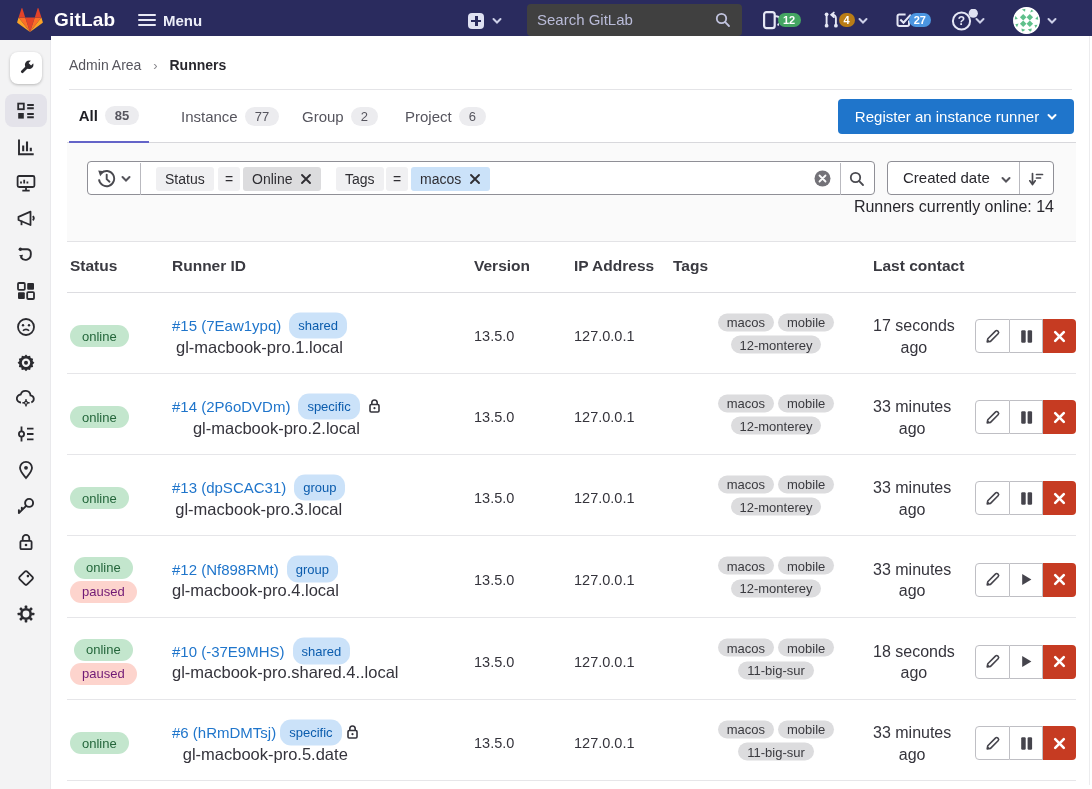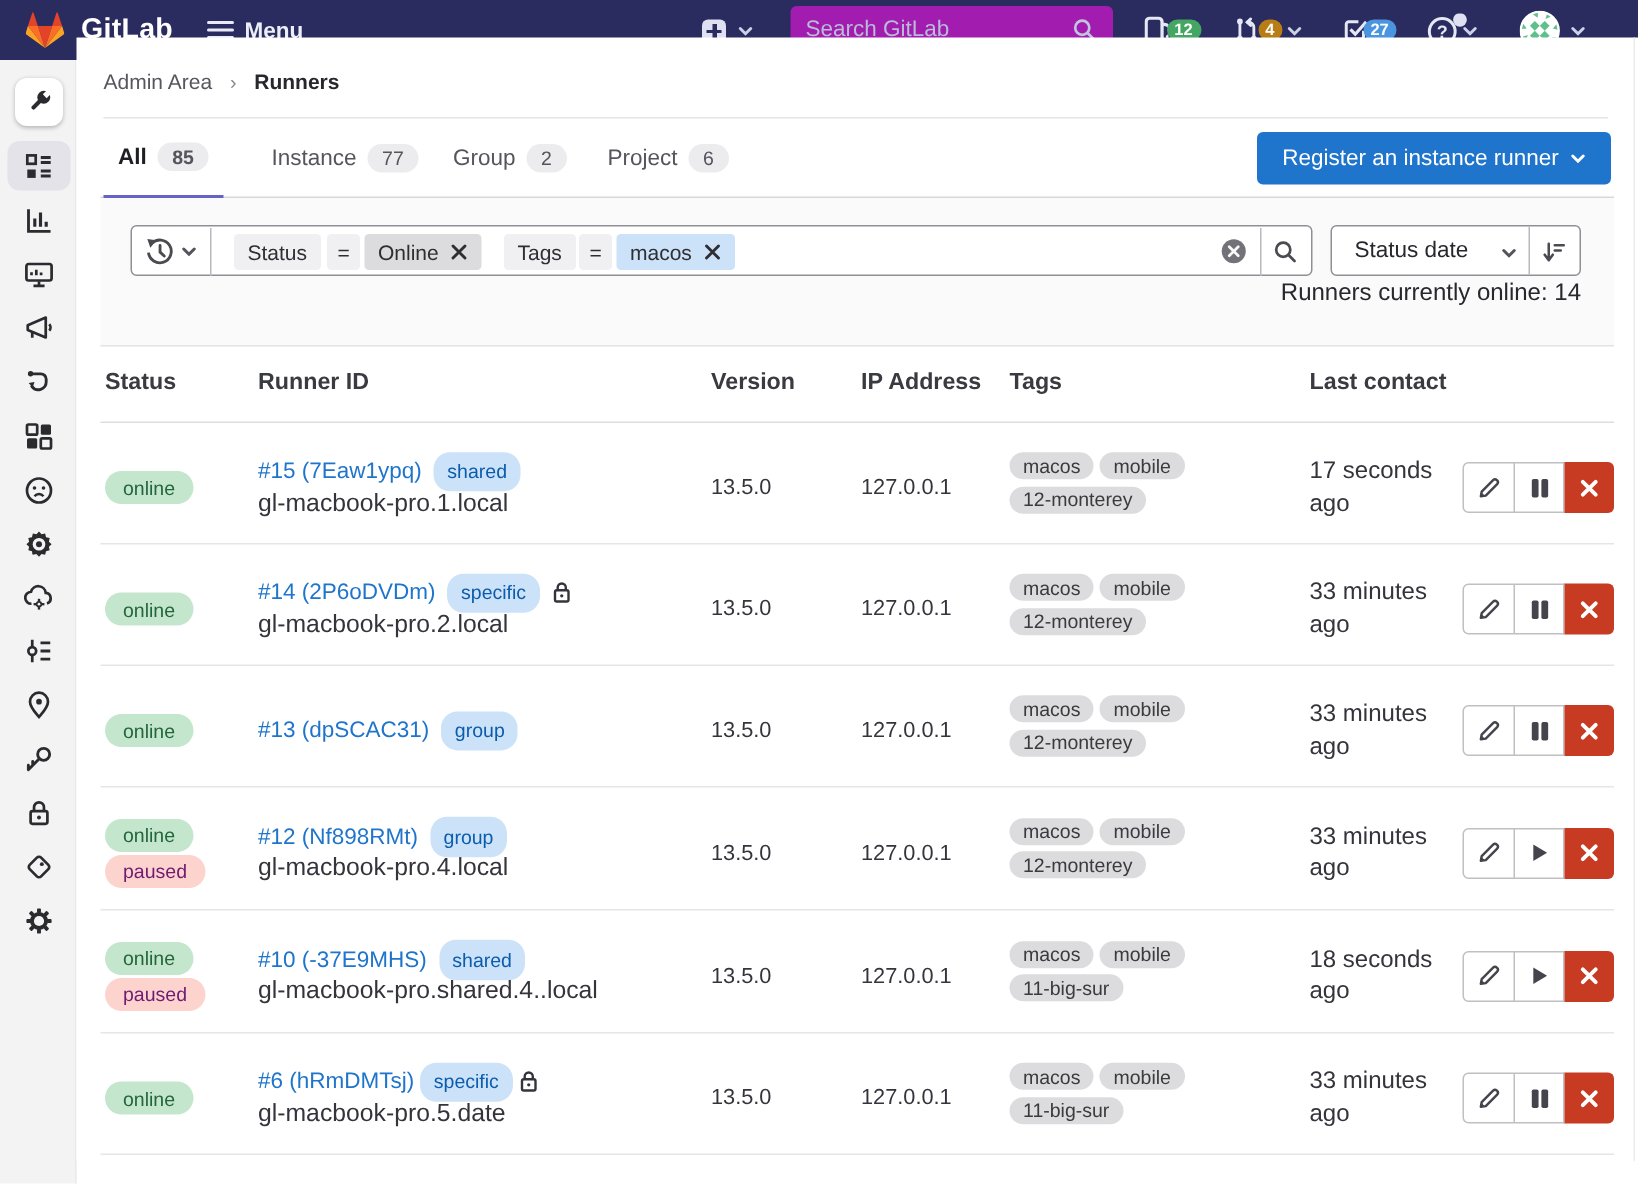--- a/index.html
+++ b/index.html
@@ -10,34 +10,34 @@
 .nav { position:absolute; top:0; left:0; width:1092px; height:40px; background:#2a2b5e;padding-left:36px; }
 .nav .logo { position:absolute; left:17px; top:7px; }
 .nav .brand { position:absolute; left:54px; top:9px; color:#fff; font-size:19px; font-weight:bold; letter-spacing:.2px;}
 .nav .burger { position:absolute; left:138px; top:14px; width:18px; height:12px; }
 .nav .burger i { display:block; height:2px; background:#e9eaf6; border-radius:1px; margin-bottom:3px;}
 .nav .menutx { position:absolute; left:163px; top:12px; color:#eceef8; font-size:15px; font-weight:bold; }
 .plusbox { position:absolute; left:468px; top:13px; width:16px; height:16px; background:#dfe1f2; border-radius:4px; }
 .plusbox:before { content:""; position:absolute; left:7px; top:3px; width:2.6px; height:10px; background:#2a2b5e;}
 .plusbox:after  { content:""; position:absolute; left:3px; top:6.7px; width:10px; height:2.6px; background:#2a2b5e;}
 .chev { width:10px; height:10px; }
-.searchbox { position:absolute; left:527px; top:4px; width:215px; height:32px; background:#a21caf; border-radius:4px; }
+.searchbox { position:absolute; left:527px; top:4px; width:215px; height:32px; background:#404040; border-radius:4px; }
 .searchbox .ph { position:absolute; left:10px; top:7px; color:#b9bbd8; font-size:15px; }
 .navpill { position:absolute; top:13px; height:14px; border-radius:7px; color:#fff; font-size:11px;
   display:flex; align-items:center; justify-content:center; font-weight:bold;}
 
 
 .sidebar { position:absolute; top:40px; left:0; width:51px; height:749px; background:#f3f3f4; border-right:1px solid #e9e9ec;}
 .sb-active { position:absolute; left:10px; top:12px; width:32px; height:32px; background:#fff; border-radius:8px;
   box-shadow:0 1px 3px rgba(0,0,0,.25); }
 .sb-hover { position:absolute; left:5px; top:54px; width:42px; height:33px; background:#e4e3ea; border-radius:8px; }
 .sb-ic { position:absolute; left:16px; width:20px; height:20px; }
 
 
-.main { position:absolute; left:51px; top:25px; width:1041px; height:749px; background:#fff; }
+.main { position:absolute; left:51px; top:36px; width:1041px; height:749px; background:#fff;text-align:center; }
 .crumbs { position:absolute; left:18px; top:21px; font-size:14px; color:#57565e; }
 .crumbs b { color:#28272d; font-weight:bold; }
 .crumbs .sep { color:#89888d; margin:0 8px; font-size:13px;}
 .hr1 { position:absolute; left:18px; right:20px; top:53px; height:1px; background:#e4e4e7; }
 
 
 .tabs { position:absolute; left:16px; right:16px; top:53px; height:54px; border-bottom:1px solid #d8d8dc; }
 .tab { position:absolute; top:0; height:54px; display:flex; align-items:center; font-size:15px; color:#56555e; }
 .tab .cnt { margin-left:7px; background:#ececef; color:#56555e; border-radius:10px; font-size:13px;
   padding:2px 10px; }
@@ -349,21 +349,21 @@
         <circle cx="8.5" cy="8.5" r="8" fill="#737278"></circle>
         <path d="M5.5 5.5 11.5 11.5M11.5 5.5 5.5 11.5" stroke="#fafafa" stroke-width="1.8" stroke-linecap="round"></path>
       </svg>
       <div class="fsep" style="right:33px;top:1px"></div>
       <svg width="16" height="16" style="position:absolute;right:9px;top:9px" viewBox="0 0 16 16">
         <circle cx="6.5" cy="6.5" r="4.7" fill="none" stroke="#4a4a50" stroke-width="1.8"></circle>
         <path d="M10.2 10.2 14 14" stroke="#4a4a50" stroke-width="1.8" stroke-linecap="round"></path>
         </svg>
     </div>
     <div class="sortgrp">
-      <div class="lbl">Status date</div>
+      <div class="lbl">Created date</div>
       <svg class="chev" style="position:absolute;left:113px;top:13px" viewBox="0 0 10 10">
         <path d="M1.5 3 5 6.5 8.5 3" fill="none" stroke="#55545b" stroke-width="2" stroke-linecap="round"></path>
         </svg>
       <div class="fsep" style="right:33px;top:0px;height:32px"></div>
       <svg width="16" height="16" style="position:absolute;right:9px;top:9px" viewBox="0 0 16 16">
         <path d="M4.5 2.5v10M4.5 13.5 1.8 9.8M4.5 13.5 7.2 9.8" fill="none" stroke="#4a4a50" stroke-width="1.7" stroke-linecap="round" stroke-linejoin="round"></path>
         <path d="M8.5 3.5h6M8.5 7h4" stroke="#4a4a50" stroke-width="1.7" stroke-linecap="round"></path>
       </svg>
     </div>
     <div class="online-cnt">Runners currently online: 14</div>
@@ -457,20 +457,21 @@
     </div>
   </div>
 
   <div class="row rowline" style="top:419px;height:81px">
     <div class="cell" style="left:3px"><span class="badge b-green">online</span></div>
     <div class="cell" style="left:105px;line-height:21.5px">
       <div style="height:21.5px;display:flex;align-items:center;">
           <span class="rlink">#13 (dpSCAC31)</span>
           <span class="badge b-blue" style="margin-left:8px">group</span>
         </div>
+      <div class="host">gl-macbook-pro.3.local</div>
     </div>
     <div class="cell rhost num" style="left:407px">13.5.0</div>
     <div class="cell rhost num" style="left:507px">127.0.0.1</div>
     <div class="cell tagc" style="left:606px;width:210px">
       <div><span class="tagp">macos</span><span class="tagp">mobile</span></div>
       <div style="margin-top:4px"><span class="tagp">12-monterey</span></div>
     </div>
     <div class="cell rhost lastc" style="left:806px;line-height:21.5px">33 minutes<br>ago</div>
     <div class="btns">
       <div class="btn first">

